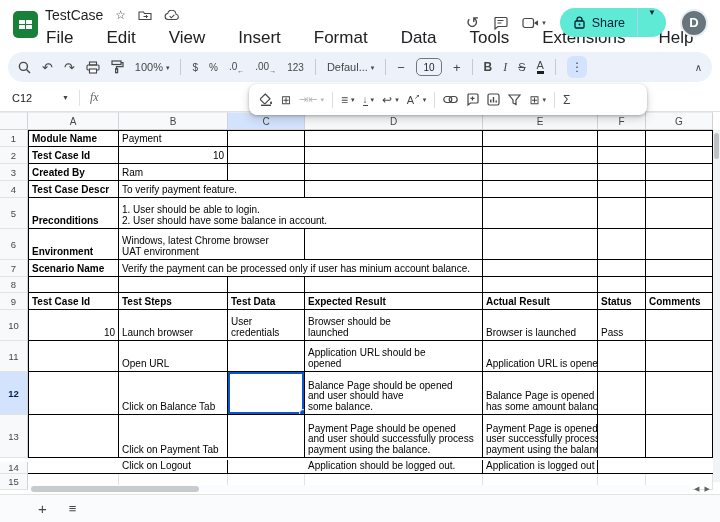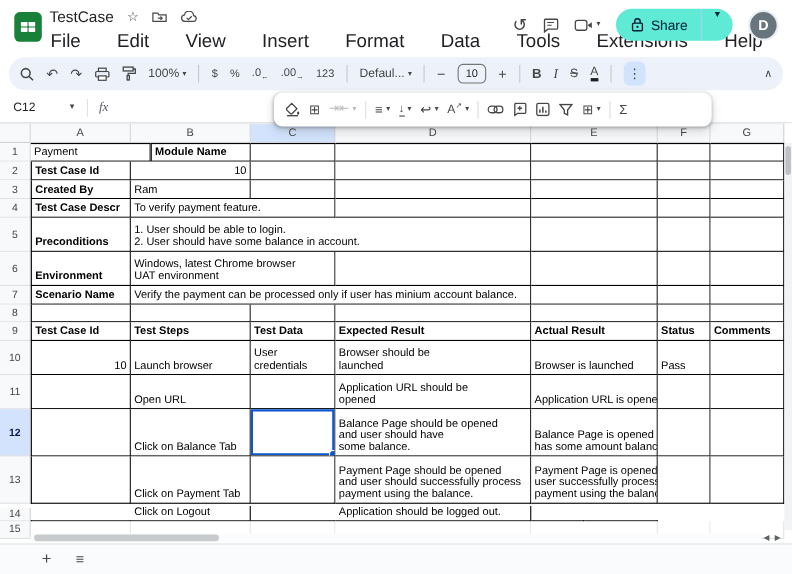--- a/index.html
+++ b/index.html
@@ -312,25 +312,25 @@
         <div class="ch" style="width: 109px;">B</div>
         <div class="ch hl" style="width: 77px;">C</div>
         <div class="ch" style="width: 178px;">D</div>
         <div class="ch" style="width: 115px;">E</div>
         <div class="ch" style="width: 48px;">F</div>
         <div class="ch" style="width: 67px;">G</div>
       </div>
     <div>
         <div class="grow first" style="height: 17px;">
           <div class="rh">1</div>
+          <div class="cell db firstcol bold" style="width: 91px;">
+            <div class="ct">Module Name</div>
+          </div>
           <div class="cell db" style="width: 109px;">
             <div class="ct">Payment</div>
-          </div>
-          <div class="cell db firstcol bold" style="width: 91px;">
-            <div class="ct">Module Name</div>
           </div>
           <div class="cell db" style="width: 77px;"></div>
           <div class="cell db" style="width: 178px;"></div>
           <div class="cell db" style="width: 115px;"></div>
           <div class="cell db" style="width: 48px;"></div>
           <div class="cell db" style="width: 67px;"></div>
         </div>
         <div class="grow" style="height: 17px;">
           <div class="rh">2</div>
           <div class="cell db firstcol bold" style="width: 91px;">
@@ -529,20 +529,23 @@
         </div>
         <div class="grow" style="height: 16px; align-items: flex-end;">
           <div class="rh">14</div>
           <div class="cell db firstcol" style="width: 91px;"></div>
           <div class="cell db" style="width: 109px;">
             <div class="ct">Click on Logout</div>
           </div>
           <div class="cell db" style="width: 77px;"></div>
           <div class="cell db" style="width: 178px;">
             <div class="ct">Application should be logged out.</div>
+          </div>
+          <div class="cell db" style="width: 115px;">
+            <div class="ct">Application is logged out</div>
           </div>
           <div class="cell db" style="width: 48px;"></div>
           <div class="cell db" style="width: 67px;"></div>
         </div>
         <div class="grow" style="height: 16px;">
           <div class="rh">15</div>
           <div class="cell lb firstcol" style="width: 91px;"></div>
           <div class="cell lb" style="width: 109px;"></div>
           <div class="cell lb" style="width: 77px;"></div>
           <div class="cell lb" style="width: 178px;"></div>

